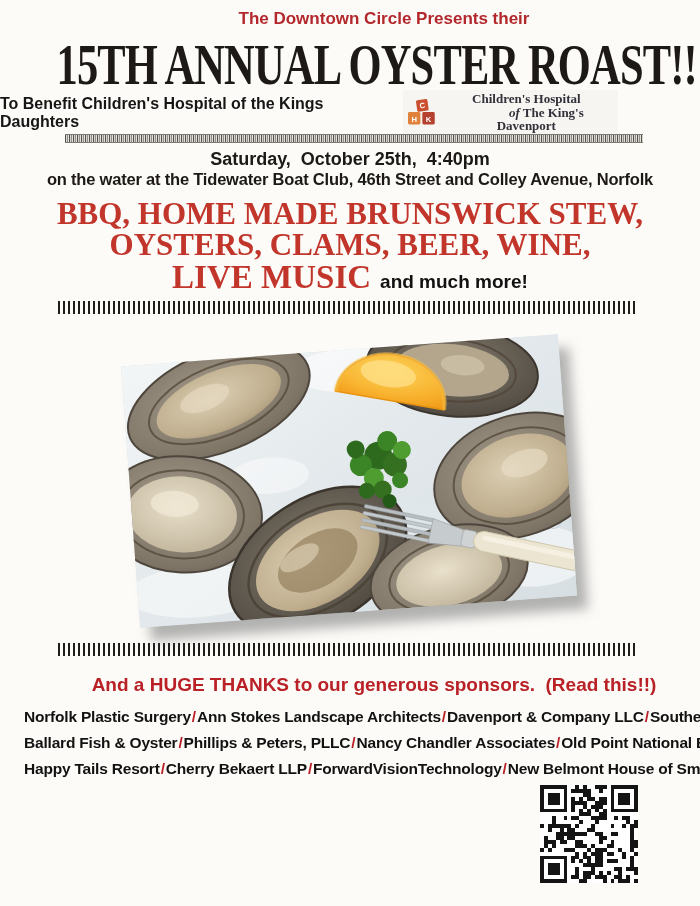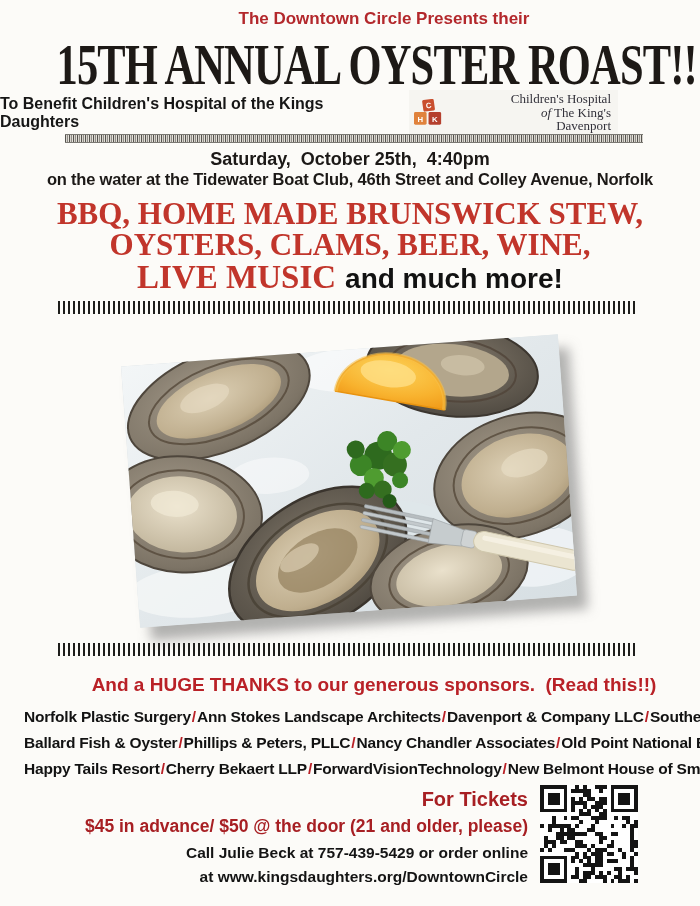--- a/index.html
+++ b/index.html
@@ -14,21 +14,21 @@
   .presents{top:9px;font-size:17px;font-weight:700;color:var(--red_top,#b3282c);padding-left:34px;}
   .title{top:34px;line-height:60px;white-space:nowrap;}
   .title .t-inner{
     display:inline-block;font-family:"Liberation Serif",serif;font-weight:700;
     font-size:50px;letter-spacing:-1px;color:#1d1916;
     transform:scale(0.85,1.15);transform-origin:50% 50%;
   }
   .benefit-row{top:96px;display:flex;justify-content:center;align-items:center;gap:14px;height:34px;left:0;width:618px;}
   .benefit-text{font-size:16px;font-weight:600;color:#161616;}
   .chkd{display:flex;align-items:center;gap:5px;background:#f6f5f1;padding:2px 7px 3px 5px;}
-  .chkd-text{font-family:"Liberation Serif",serif;font-size:13px;line-height:13.5px;color:#32313a;font-weight:400;text-align:right;}
+  .chkd-text{font-family:"Liberation Serif",serif;font-size:13px;line-height:13.5px;color:#32313a;font-weight:700;text-align:center;}
   .chkd-text .of{font-style:italic;margin-left:40px;}
 
   .divider{background-color:transparent;}
   .divider.fine{
     height:7px;
     background:repeating-linear-gradient(90deg,#55534e 0 1px,#d8d5cf 1px 2px,#8f8c86 2px 3px,#e4e1db 3px 4px);
     border-top:1px solid #7b7974;border-bottom:1px solid #7b7974;
   }
   .divider.bars{
     height:13px;
@@ -40,21 +40,21 @@
 
   .datetime{top:149px;font-size:18px;font-weight:700;white-space:pre;}
   .location{top:170px;font-size:16.5px;font-weight:700;letter-spacing:-0.2px;white-space:nowrap;}
 
   .menu{top:198px;}
   .menu div{font-family:"Liberation Serif",serif;font-weight:700;color:var(--red_menu,#c1352b);}
   .menu-line1{font-size:31px;line-height:32px;}
   .menu-line2{font-size:31px;line-height:30px;}
   .menu-line3{font-size:33px;line-height:34px;}
   .menu-line3 .more{
-    font-family:"Liberation Sans",sans-serif;font-size:28px;font-weight:700;
+    font-family:"Liberation Sans",sans-serif;font-size:19px;font-weight:700;
     color:#121212;margin-left:9px;letter-spacing:0;
   }
 
   .photo{
     top:350px;left:130px;width:438px;height:262px;z-index:2;
     transform:rotate(-4.2deg);background:#dde3e6;
     box-shadow:10px 14px 12px rgba(105,105,105,0.5);
     overflow:hidden;
   }
   .photo svg{display:block;}
@@ -241,26 +241,20 @@
 
   <div class="abs centered sponsors">
     <div class="sp-head">And a HUGE THANKS to our generous sponsors.  (Read this!!)</div>
     <div>
         <div class="sp-line"><span>Norfolk Plastic Surgery</span><span class="slash">/</span><span>Ann Stokes Landscape Architects</span><span class="slash">/</span><span>Davenport &amp; Company LLC</span><span class="slash">/</span><span>Southern Bank</span></div>
         <div class="sp-line"><span>Ballard Fish &amp; Oyster</span><span class="slash">/</span><span>Phillips &amp; Peters, PLLC</span><span class="slash">/</span><span>Nancy Chandler Associates</span><span class="slash">/</span><span>Old Point National Bank</span></div>
         <div class="sp-line"><span>Happy Tails Resort</span><span class="slash">/</span><span>Cherry Bekaert LLP</span><span class="slash">/</span><span>ForwardVisionTechnology</span><span class="slash">/</span><span>New Belmont House of Smoke</span></div>
       </div>
   </div>
 
-  <div class="abs tickets">
-    <div class="t-head">For Tickets</div>
-    <div class="t-price">$45 in advance/ $50 @ the door (21 and older, please)</div>
-    <div class="t-contact">Call Julie Beck at 757-439-5429 or order online</div>
-    <div class="t-url">at www.kingsdaughters.org/DowntownCircle</div>
-  </div>
 
   <div class="abs qr"><svg width="98" height="98" viewBox="0 0 25 25" shape-rendering="crispEdges" xmlns="http://www.w3.org/2000/svg">
         <rect width="25" height="25" fill="#ffffff"></rect>
         <rect x="9" y="0" width="1" height="1" fill="#141414"></rect>
         <rect x="11" y="0" width="1" height="1" fill="#141414"></rect>
         <rect x="14" y="0" width="1" height="1" fill="#141414"></rect>
         <rect x="15" y="0" width="1" height="1" fill="#141414"></rect>
         <rect x="16" y="0" width="1" height="1" fill="#141414"></rect>
         <rect x="8" y="1" width="1" height="1" fill="#141414"></rect>
         <rect x="9" y="1" width="1" height="1" fill="#141414"></rect>

